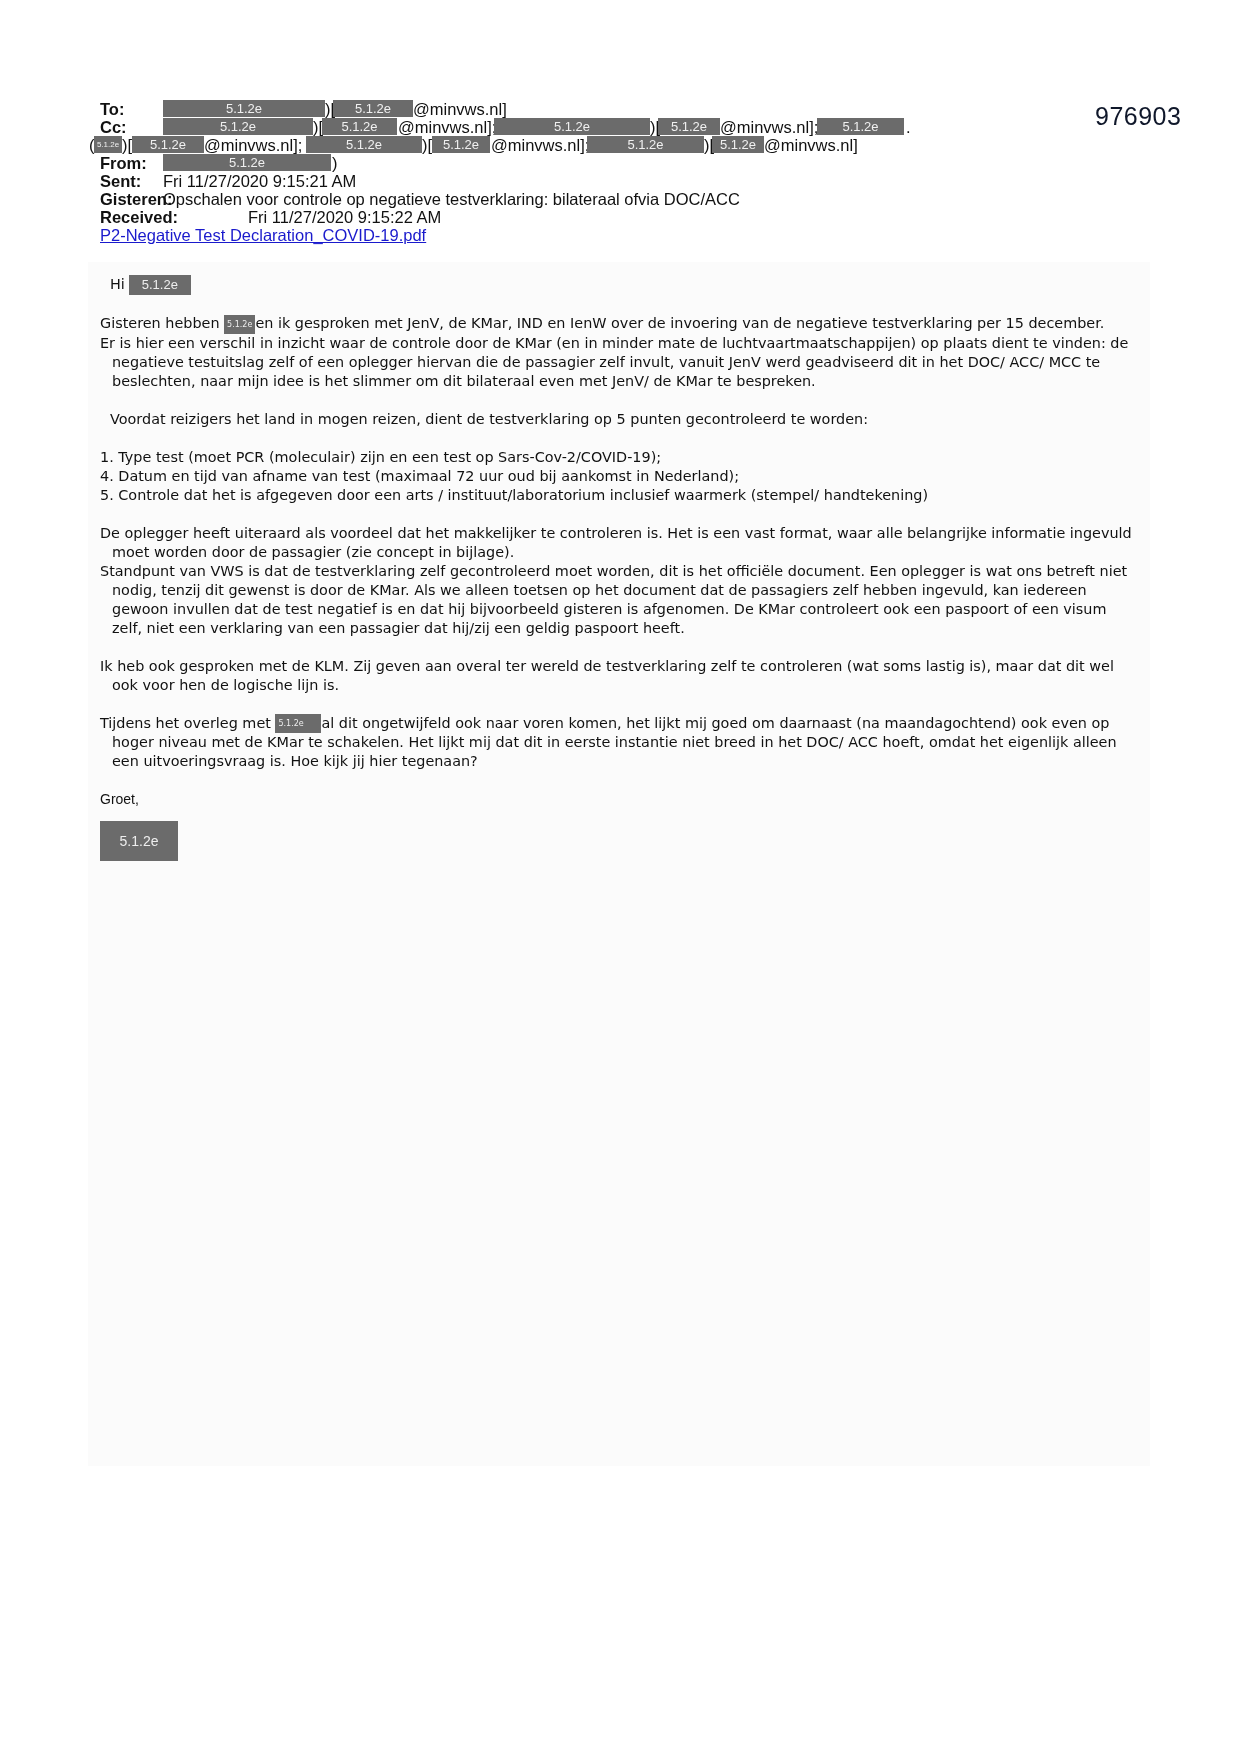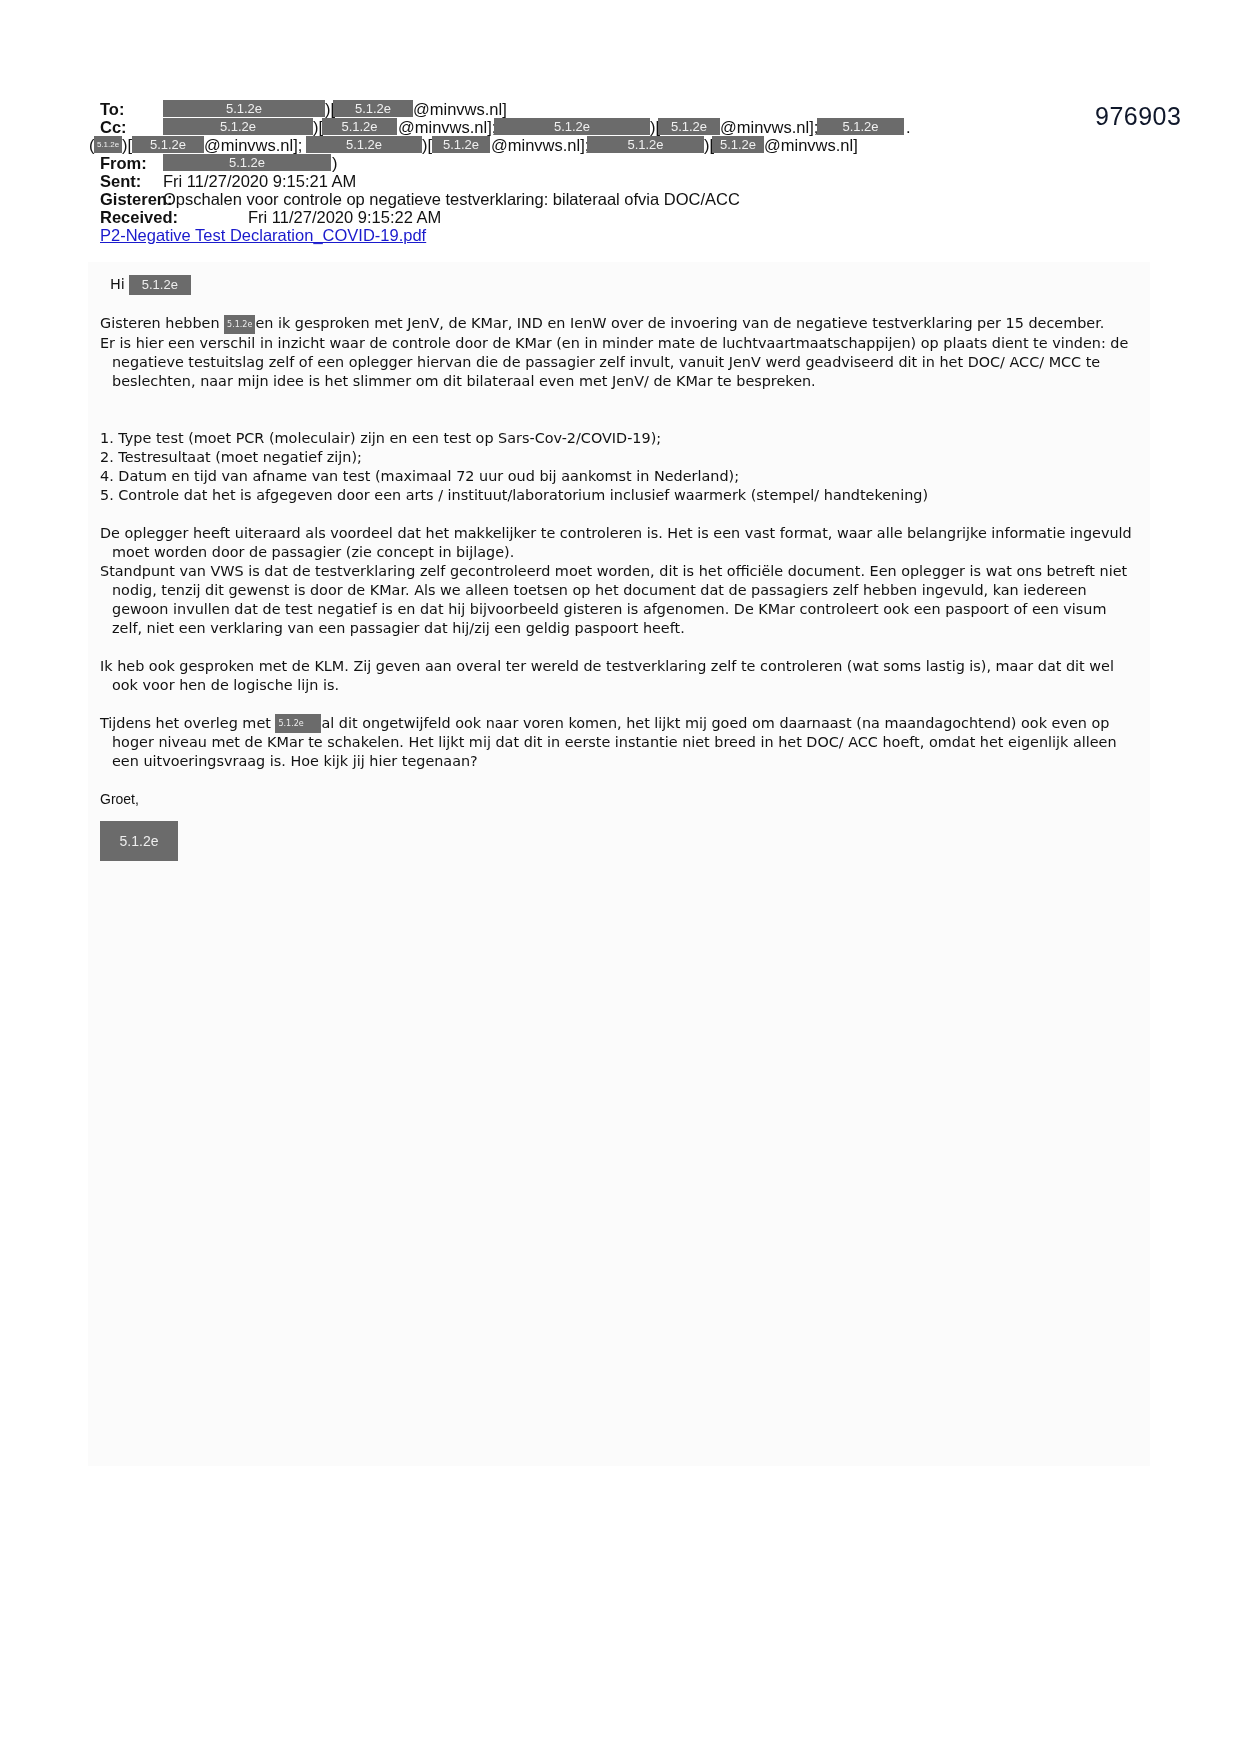--- a/index.html
+++ b/index.html
@@ -133,24 +133,24 @@
 <div class="bodybox"></div>
 
 <div class="body">
   <p class="para" style="padding-left:10px;text-indent:0;">
     <span>Hi</span><span class="hi-redact">5.1.2e</span>
   </p>
   <div class="gap"></div>
   <p class="para"><span>Gisteren hebben </span><span class="inline-redact">5.1.2e</span><span>en ik gesproken met JenV, de KMar, IND en IenW over de invoering van de negatieve testverklaring per 15 december.</span></p>
   <p class="para">Er is hier een verschil in inzicht waar de controle door de KMar (en in minder mate de luchtvaartmaatschappijen) op plaats dient te vinden: de negatieve testuitslag zelf of een oplegger hiervan die de passagier zelf invult, vanuit JenV werd geadviseerd dit in het DOC/ ACC/ MCC te beslechten, naar mijn idee is het slimmer om dit bilateraal even met JenV/ de KMar te bespreken.</p>
   <div class="gap"></div>
+  <p class="para" style="padding-left:10px;text-indent:0;">Voordat reizigers het land in mogen reizen, dient de testverklaring op 5 punten gecontroleerd te worden:</p>
   <div class="gap"></div>
   <ol class="checks">
     <li>1. Type test (moet PCR (moleculair) zijn en een test op Sars-Cov-2/COVID-19);</li>
-    <li>2. Testresultaat (moet negatief zijn);</li>
     <li>4. Datum en tijd van afname van test (maximaal 72 uur oud bij aankomst in Nederland);</li>
     <li>5. Controle dat het is afgegeven door een arts / instituut/laboratorium inclusief waarmerk (stempel/ handtekening)</li>
   </ol>
   <div class="gap"></div>
   <p class="para">De oplegger heeft uiteraard als voordeel dat het makkelijker te controleren is. Het is een vast format, waar alle belangrijke informatie ingevuld moet worden door de passagier (zie concept in bijlage).</p>
   <p class="para">Standpunt van VWS is dat de testverklaring zelf gecontroleerd moet worden, dit is het officiële document. Een oplegger is wat ons betreft niet nodig, tenzij dit gewenst is door de KMar. Als we alleen toetsen op het document dat de passagiers zelf hebben ingevuld, kan iedereen gewoon invullen dat de test negatief is en dat hij bijvoorbeeld gisteren is afgenomen. De KMar controleert ook een paspoort of een visum zelf, niet een verklaring van een passagier dat hij/zij een geldig paspoort heeft.</p>
   <div class="gap"></div>
   <p class="para">Ik heb ook gesproken met de KLM. Zij geven aan overal ter wereld de testverklaring zelf te controleren (wat soms lastig is), maar dat dit wel ook voor hen de logische lijn is.</p>
   <div class="gap"></div>
   <p class="para"><span>Tijdens het overleg met </span><span class="inline-redact" style="width:40px;">5.1.2e</span><span>al dit ongetwijfeld ook naar voren komen, het lijkt mij goed om daarnaast (na maandagochtend) ook even op hoger niveau met de KMar te schakelen. Het lijkt mij dat dit in eerste instantie niet breed in het DOC/ ACC hoeft, omdat het eigenlijk alleen een uitvoeringsvraag is. Hoe kijk jij hier tegenaan?</span></p>

